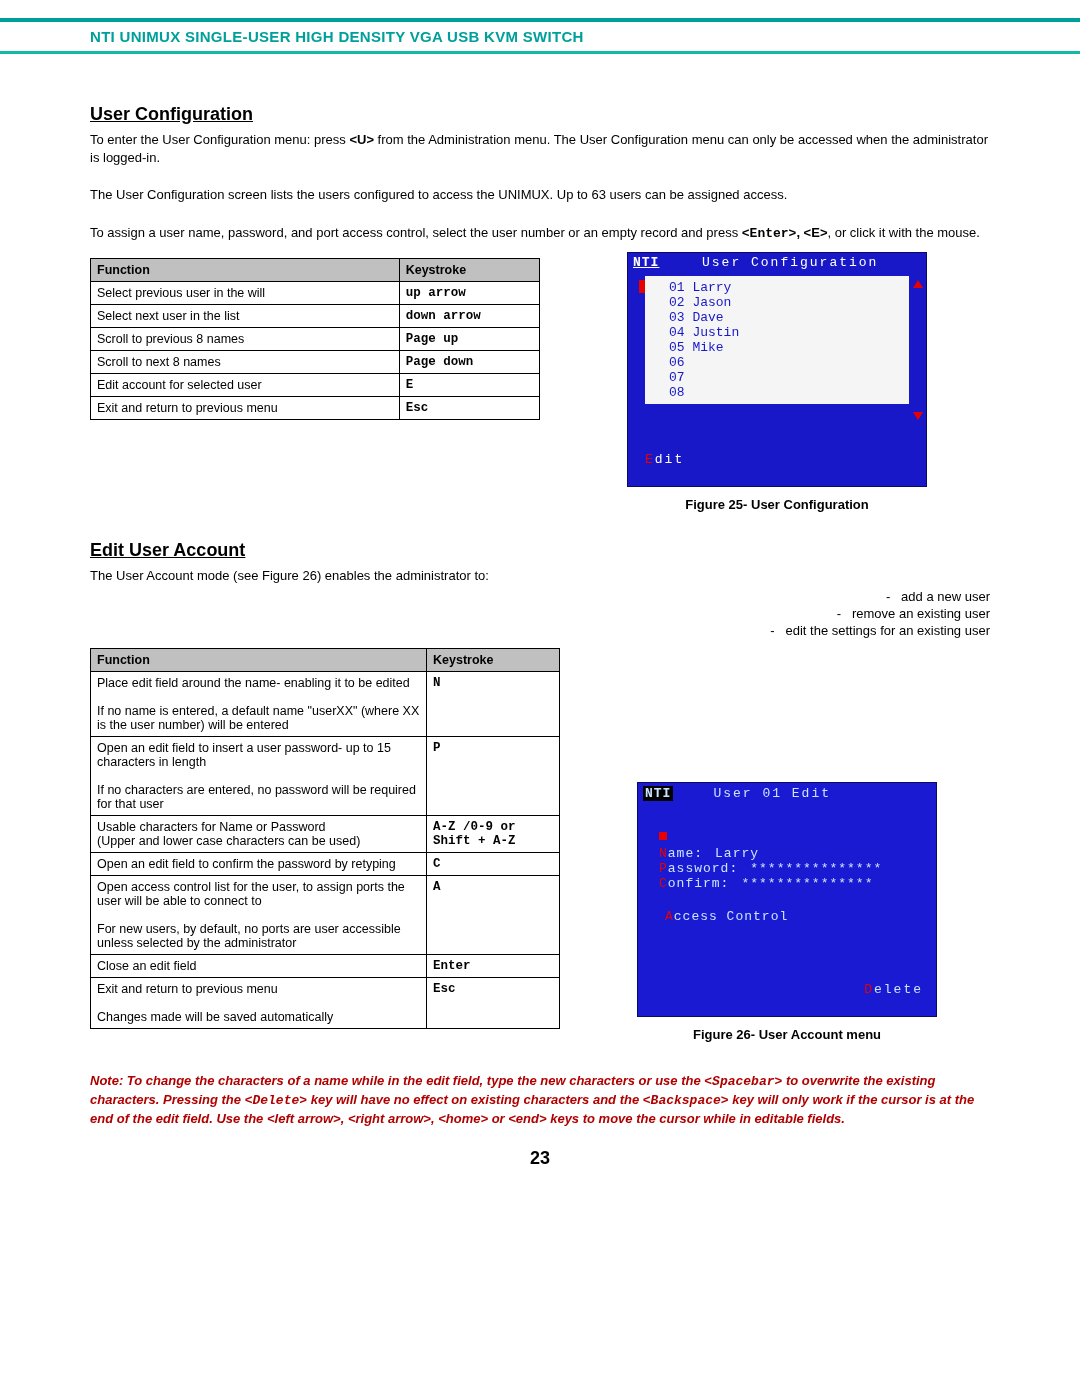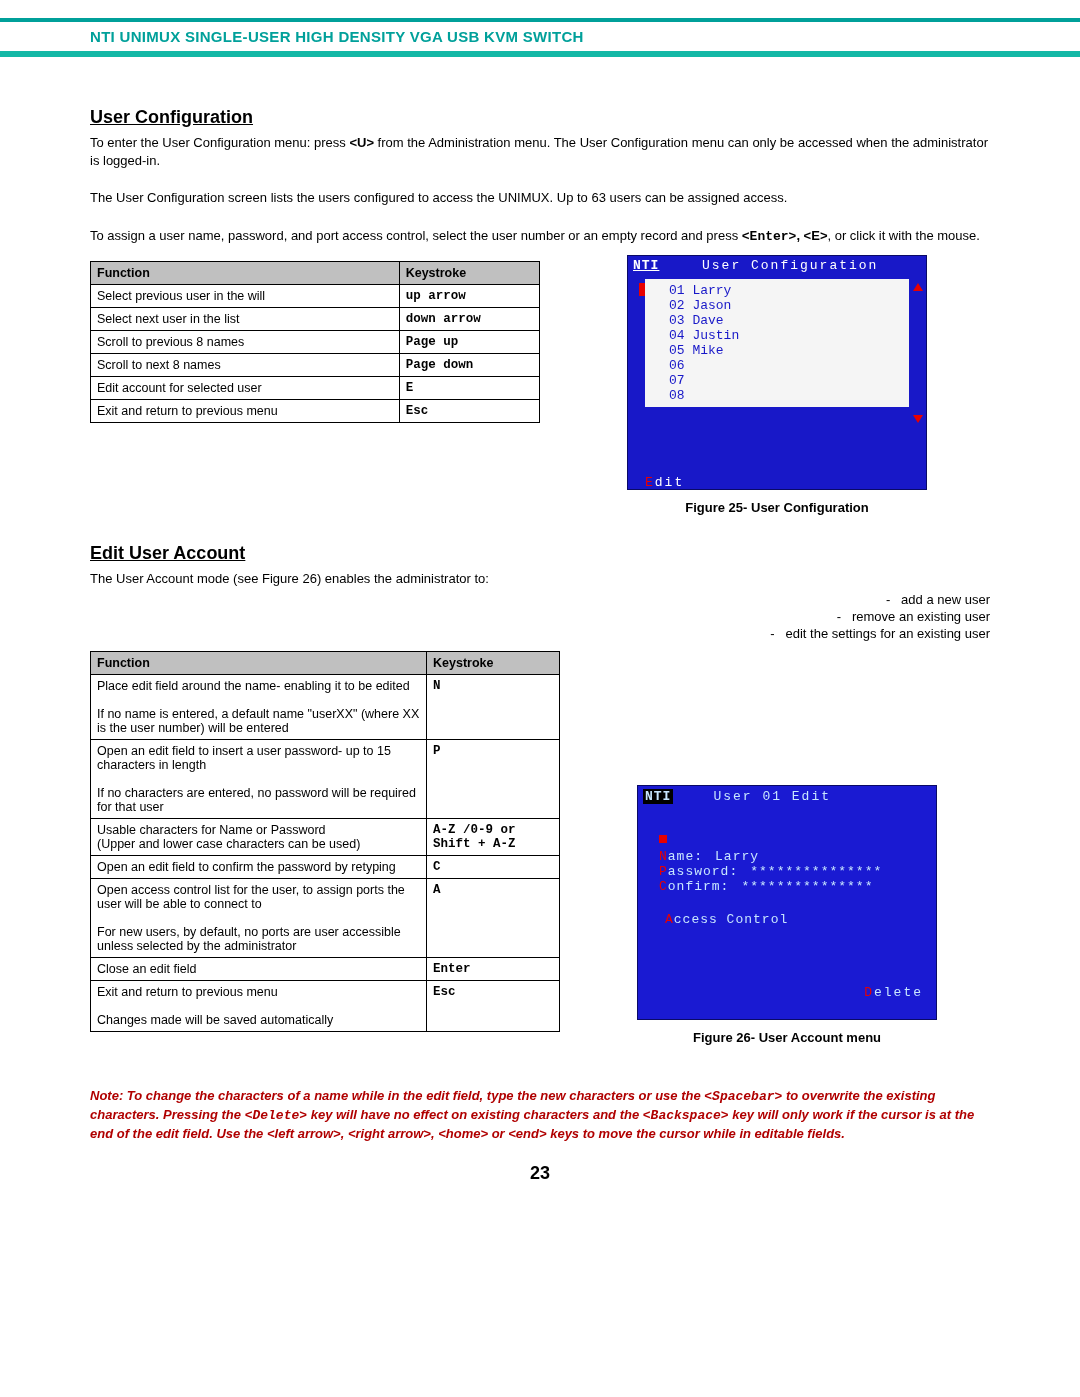--- a/index.html
+++ b/index.html
@@ -10,21 +10,21 @@
     background: #fff;
   }
   .page {
     width: 1080px;
     margin: 0 auto;
     padding: 0 0 40px 0;
     box-sizing: border-box;
   }
   .header-band {
     border-top: 4px solid #00a09a;
-    border-bottom: 6px solid #14b8a6;
+    border-bottom: 3px solid #14b8a6;
     background: #fff;
     padding: 6px 0 6px 90px;
     margin-top: 18px;
   }
   .header-title {
     color: #00a09a;
     font-weight: bold;
     font-size: 15px;
     letter-spacing: 0.3px;
   }
@@ -100,21 +100,21 @@
     background: #e80000;
   }
   .screen25 .scroll-up, .screen25 .scroll-down {
     position: absolute; right: 4px; width: 0; height: 0;
     border-left: 5px solid transparent;
     border-right: 5px solid transparent;
   }
   .screen25 .scroll-up { top: 28px; border-bottom: 8px solid #e80000; }
   .screen25 .scroll-down { top: 160px; border-top: 8px solid #e80000; }
   .screen25 .edit {
-    position: absolute; bottom: 0; left: 18px;
+    position: absolute; bottom: 20px; left: 18px;
     letter-spacing: 2px;
   }
   .screen25 .edit .hot { color: #e80000; }
 
   
   .screen26 {
     width: 300px; height: 235px;
     background: #1a1ad2;
     color: #fff;
     font-family: "Courier New", monospace;
@@ -150,21 +150,21 @@
     position: absolute; bottom: 20px; right: 14px;
     letter-spacing: 2px; color: #c8e6ff; margin-top: 30px;
   }
   .screen26 .del .hot { color: #e80000; }
 
   ul.dash { list-style: none; padding: 0 0 0 40px; margin: 4px 0; }
   ul.dash li::before { content: "-   "; white-space: pre; }
   ul.dash li { margin: 2px 0; text-align: right; }
 
   .note {
-    margin-top: 42px;
+    margin-top: 30px;
     color: #b00000;
     font-style: italic;
     font-weight: bold;
     line-height: 1.4;
   }
   .note .mono { font-family: "Courier New", monospace; font-style: italic; }
   .pagenum { text-align: center; margin-top: 20px; font-size: 18px; font-weight: bold; }
 
   
   table.ks2 { width: 470px; }

